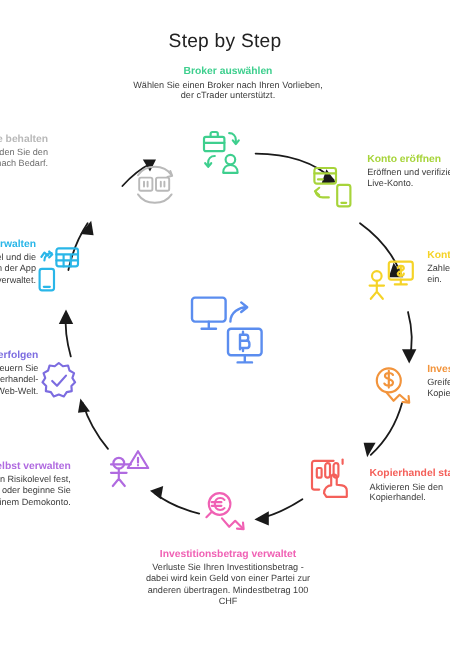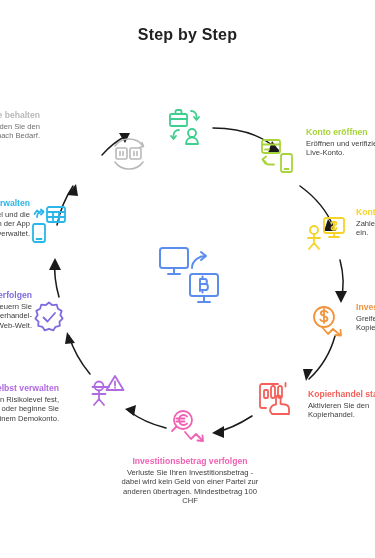--- a/index.html
+++ b/index.html
@@ -8,21 +8,21 @@
     background:#ffffff;
     font-family:"Liberation Sans","DejaVu Sans",sans-serif;
     overflow:hidden;
     position:relative;
   }
   #stage{position:absolute;left:0;top:0;width:375px;height:558px;overflow:hidden;}
 
   .page-title{
     position:absolute;left:0;top:26px;width:375px;
     text-align:center;
-    font-size:16px;font-weight:bold;color:#222222;
+    font-size:16px;font-weight:normal;color:#222222;
     letter-spacing:.2px;
   }
 
   .step{position:absolute;}
   .step .s-title{font-size:8.6px;font-weight:bold;line-height:11px;margin:0 0 1px 0;}
   .step .s-desc{font-size:7.6px;line-height:9.4px;color:#3c3c3c;margin:0;}
 
   .ta-c{text-align:center;}
   .ta-l{text-align:left;}
   .ta-r{text-align:right;}
@@ -92,20 +92,24 @@
       <path d="M12.5 6 V3.5 C12.5 2.6 13.2 2 14 2 H17 C17.8 2 18.5 2.6 18.5 3.5 V6"></path>
       <path d="M7 11 H24"></path>
       <path d="M28 3 C31.5 3 33.5 5.5 33.5 8.5 L33.5 11"></path>
       <path d="M31 9 L33.5 12 L36 9"></path>
       <path d="M16 22 C12.5 22 10.5 24.5 10.5 27.5 L10.5 30"></path>
       <path d="M8 28 L10.5 31 L13 28"></path>
       <circle cx="29" cy="25" r="4"></circle>
       <path d="M23 36 C23 31.5 26 29.5 29 29.5 C32 29.5 35 31.5 35 36 Z"></path>
     </svg>
   </div>
+  <div class="step ta-c" style="left:110px;top:54px;width:160px;">
+    <div class="s-title" style="color:#3ecf8e;">Broker auswählen</div>
+    <div class="s-desc">Wählen Sie einen Broker nach Ihren Vorlieben, der cTrader unterstützt.</div>
+  </div>
 
   <div class="icon" style="left:258px;top:137px;">
     <svg width="40" height="38" viewBox="0 0 40 38" fill="none" stroke="#a7d43a" stroke-width="1.8" stroke-linecap="round" stroke-linejoin="round">
       <rect x="4" y="3" width="18" height="13" rx="2"></rect>
       <path d="M4 7.5 H22"></path>
       <path d="M7 12.5 H11"></path>
       <rect x="23" y="17" width="11" height="18" rx="2"></rect>
       <path d="M26.5 32 H30.5"></path>
       <path d="M5 22 C5 25 7.5 27.5 11 27.5 L16 27.5"></path>
       <path d="M8 19.5 L4.5 22.5 L8 25.5"></path>
@@ -161,21 +165,21 @@
   <div class="icon" style="left:170px;top:408px;">
     <svg width="40" height="38" viewBox="0 0 40 38" fill="none" stroke="#f061b4" stroke-width="1.8" stroke-linecap="round" stroke-linejoin="round">
       <circle cx="13" cy="12" r="9"></circle>
       <path d="M17 8.5 C16.2 7.5 14.9 7 13.5 7 C10.8 7 9 9.2 9 12 C9 14.8 10.8 17 13.5 17 C14.9 17 16.2 16.5 17 15.5 M6.5 10.5 H14.5 M6.5 13.5 H14.5"></path>
       <path d="M6.5 18.5 L2 23"></path>
       <path d="M15 24 L21 31 L26 26 L32 32"></path>
       <path d="M27.5 32.5 L33 33 L32.5 27.5"></path>
     </svg>
   </div>
   <div class="step ta-c" style="left:120px;top:456px;width:140px;">
-    <div class="s-title" style="color:#f061b4;">Investitionsbetrag verfolgen</div>
+    <div class="s-title" style="color:#f061b4;">Investitionsbetrag verwaltet</div>
     <div class="s-desc">Verluste Sie Ihren Investitionsbetrag - dabei wird kein Geld von einer Partei zur anderen übertragen. Mindestbetrag 100 CHF</div>
   </div>
 
   <div class="icon" style="left:90px;top:372px;">
     <svg width="40" height="36" viewBox="0 0 40 36" fill="none" stroke="#b06ae0" stroke-width="1.8" stroke-linecap="round" stroke-linejoin="round">
       <circle cx="9" cy="14" r="4.5"></circle>
       <path d="M9 18.5 L9 27 M2.5 22 H15.5 M9 27 L4 33 M9 27 L14 33"></path>
       <path d="M19 15 H2.5"></path>
       <path d="M25 4 L33.5 18 H16.5 Z"></path>
       <path d="M25 9.5 L25 13.5 M25 15.6 L25 15.8"></path>

